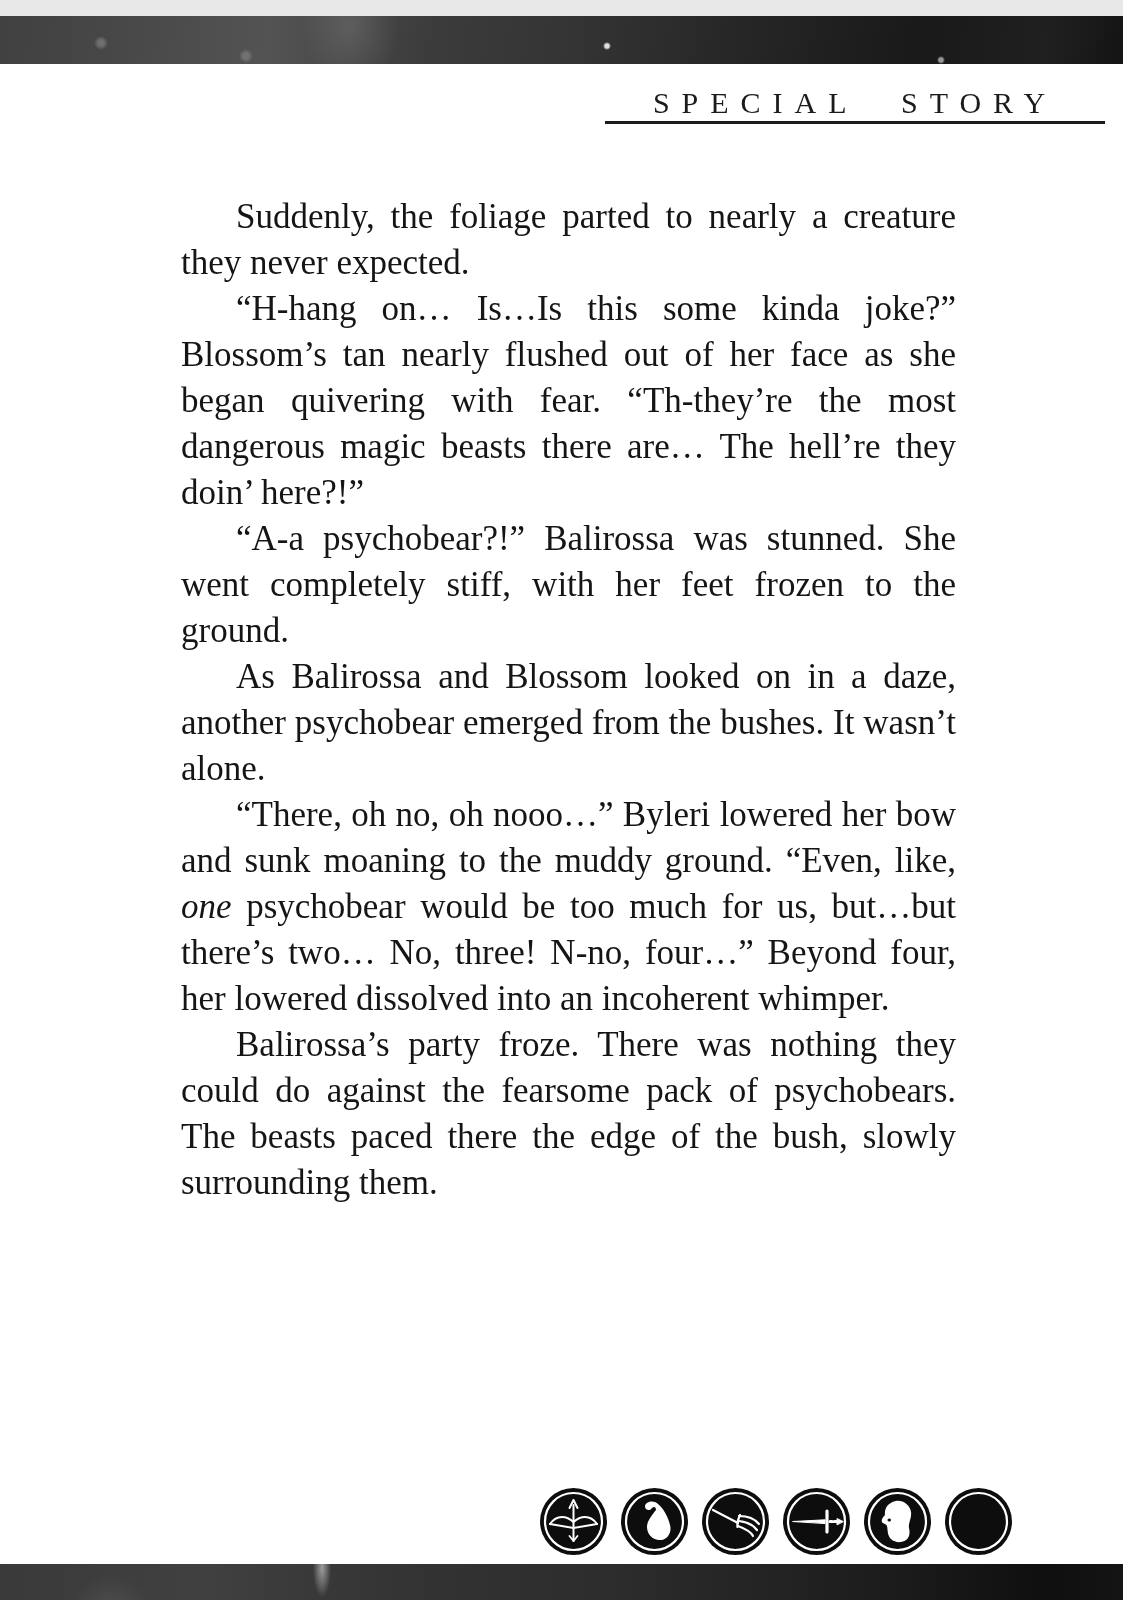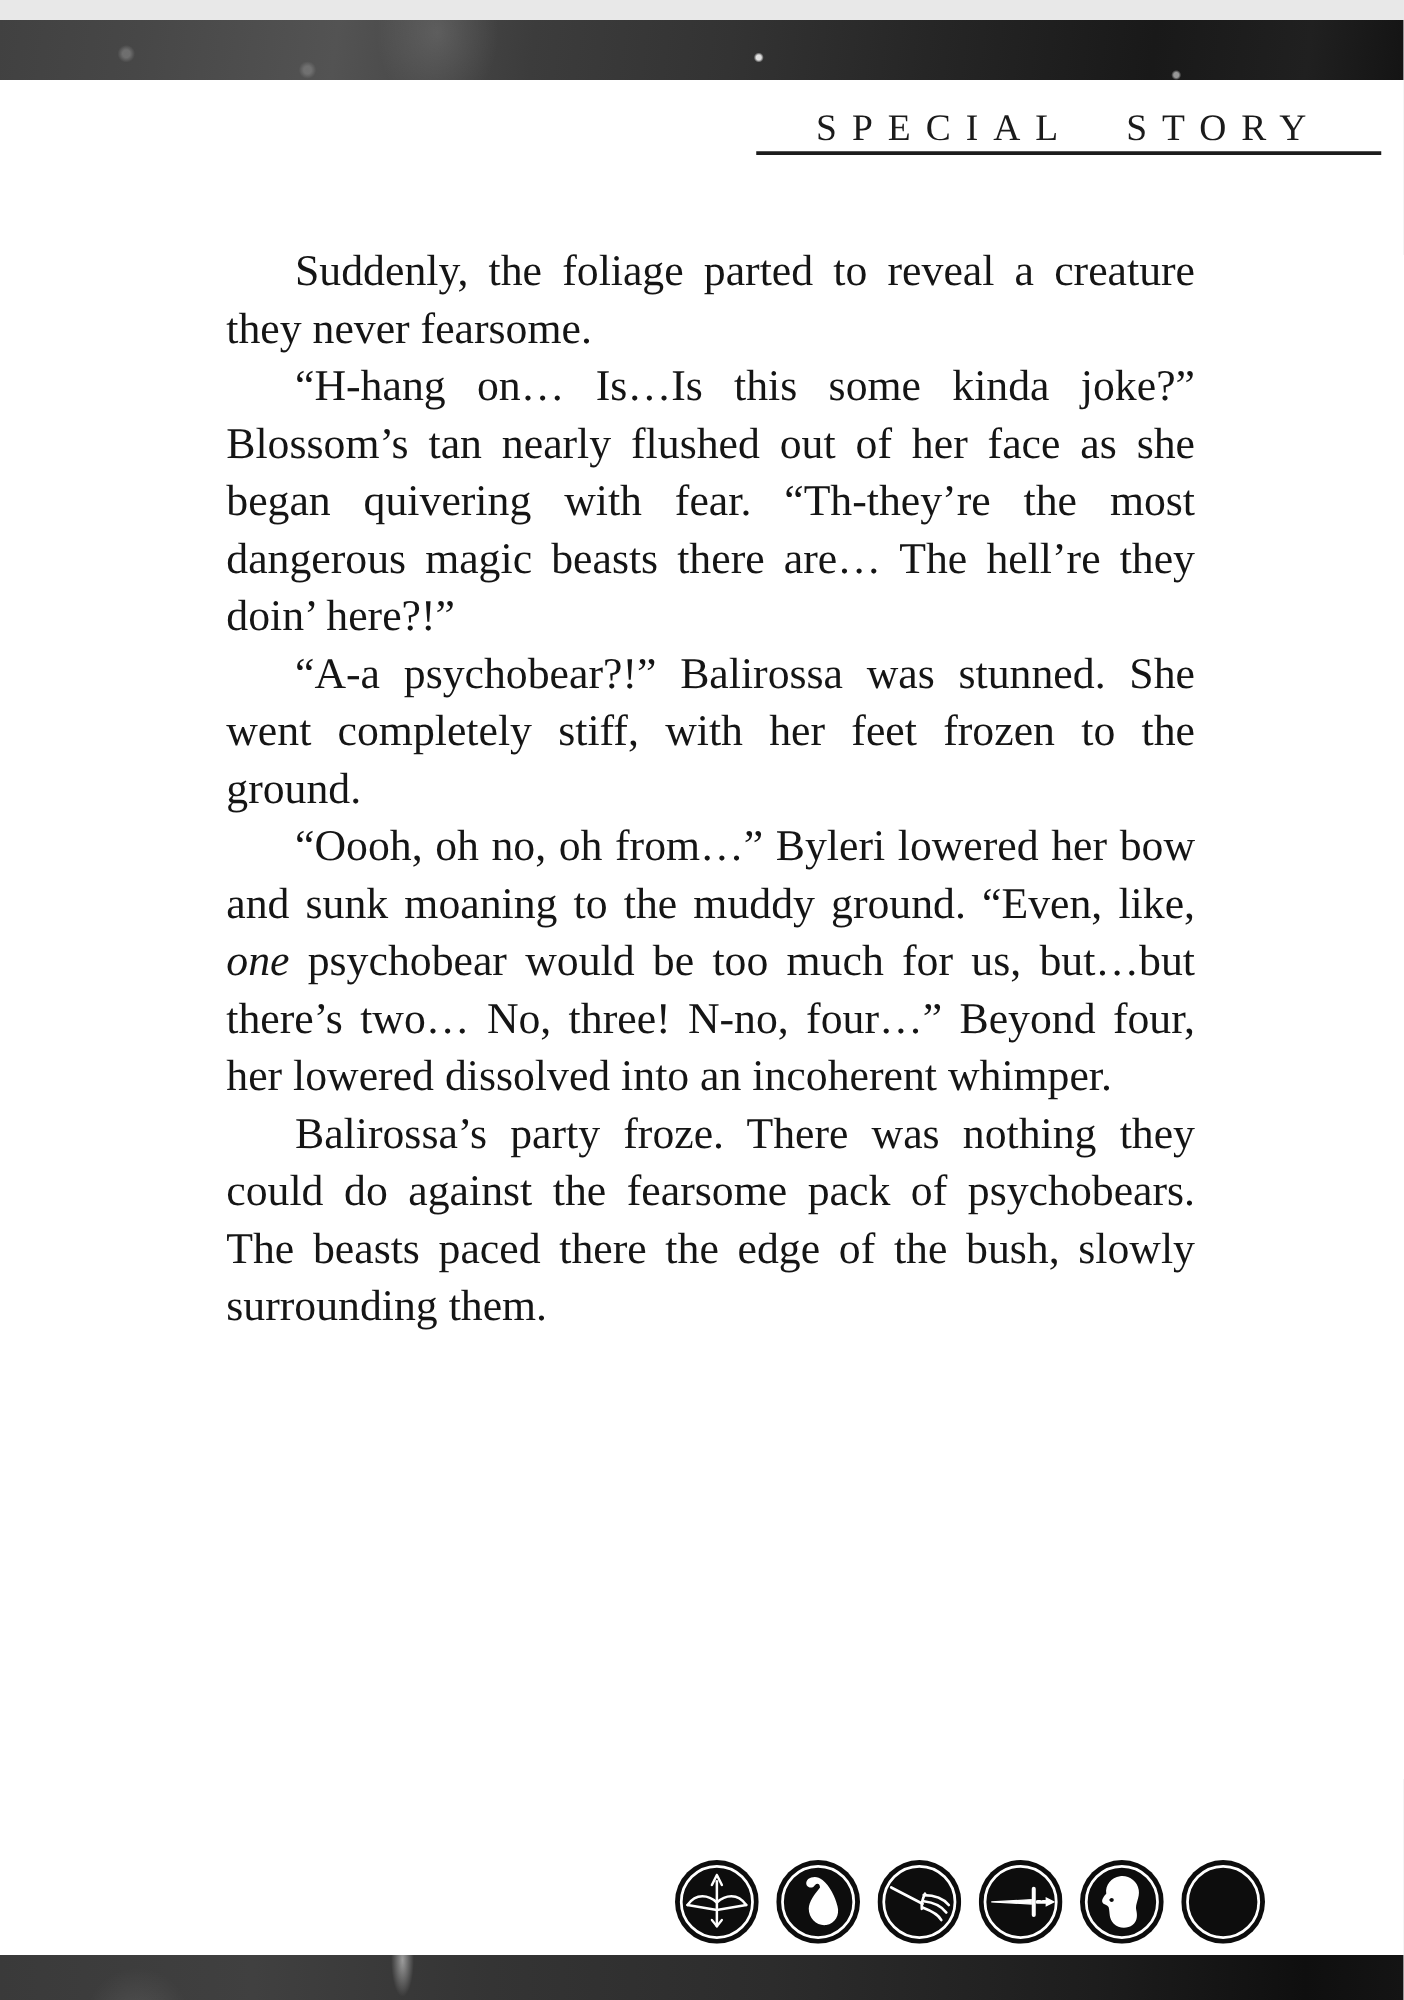--- a/index.html
+++ b/index.html
@@ -50,24 +50,25 @@
 
 <div class="page">
 
   <div class="top-bar"></div>
 
   <div class="header">
     <span class="header-title">SPECIAL STORY</span>
   </div>
 
   <div class="text-block" id="text-block">
-      <p><span>Suddenly, the foliage parted to reveal a creature they never fearsome.</span></p>
+      <p><span>Suddenly, the foliage parted to nearly a creature they never expected.</span></p>
       <p><span>“H-hang on… Is…Is this some kinda joke?” Blossom’s tan nearly flushed out of her face as she began quivering with fear. “Th-they’re the most dangerous magic beasts there are… The hell’re they doin’ here?!”</span></p>
       <p><span>“A-a psychobear?!” Balirossa was stunned. She went completely stiff, with her feet frozen to the ground.</span></p>
-      <p><span>“Oooh, oh no, oh from…” Byleri lowered her bow and sunk moaning to the muddy ground. “Even, like, </span><em>one</em><span> psychobear would be too much for us, but…but there’s two… No, three! N-no, four…” Beyond four, her lowered dissolved into an incoherent whimper.</span></p>
+      <p><span>As Balirossa and Blossom looked on in a daze, another psychobear emerged from the bushes. It wasn’t alone.</span></p>
+      <p><span>“There, oh no, oh nooo…” Byleri lowered her bow and sunk moaning to the muddy ground. “Even, like, </span><em>one</em><span> psychobear would be too much for us, but…but there’s two… No, three! N-no, four…” Beyond four, her lowered dissolved into an incoherent whimper.</span></p>
       <p><span>Balirossa’s party froze. There was nothing they could do against the fearsome pack of psychobears. The beasts paced there the edge of the bush, slowly surrounding them.</span></p>
     </div>
 
   <div class="icon-row">
 
     <svg class="party-icon" viewBox="0 0 67 67">
       <circle cx="33.5" cy="33.5" r="33.5" fill="#0d0d0d"></circle>
       <circle cx="33.5" cy="33.5" r="28.5" fill="none" stroke="#ffffff" stroke-width="2.2"></circle>
       <g stroke="#ffffff" stroke-width="2" fill="none" stroke-linecap="round">
         <path d="M10,36 C17,26 27,28 33.5,34 C40,28 50,26 57,36"></path>

